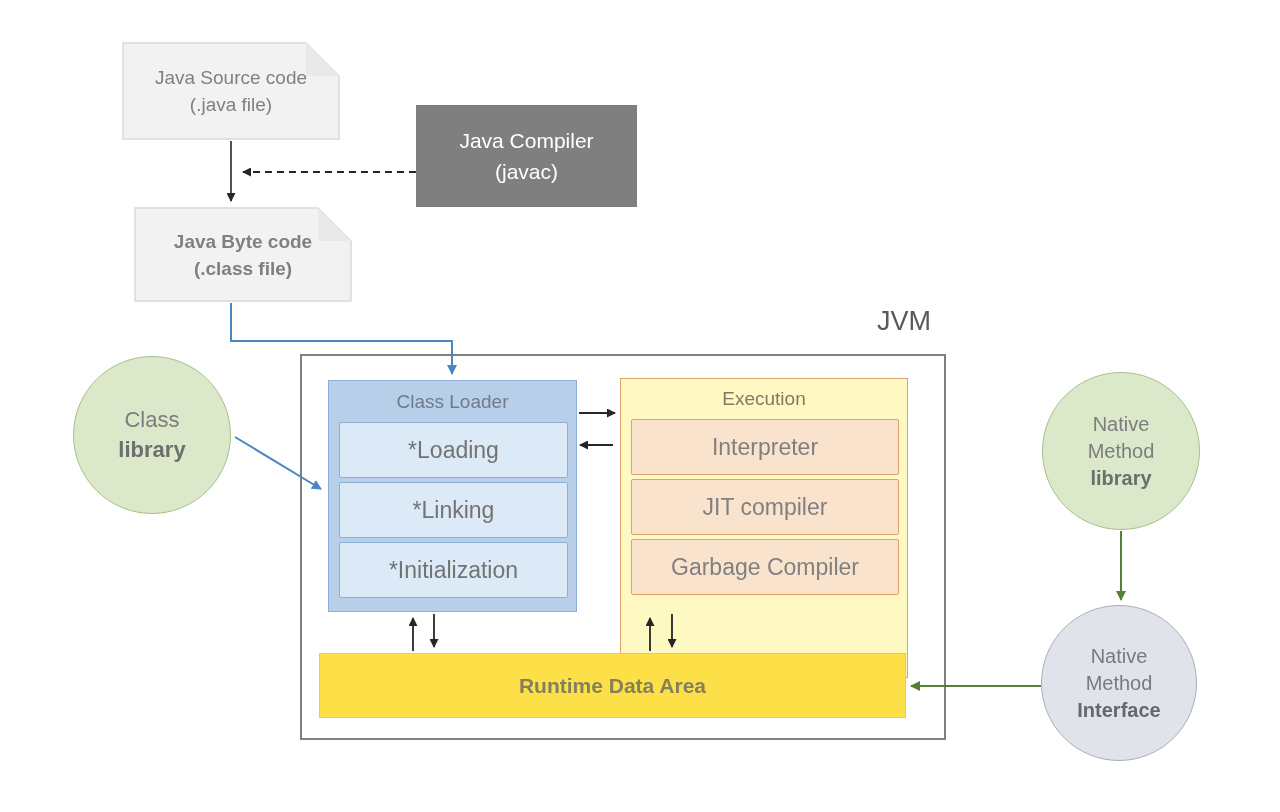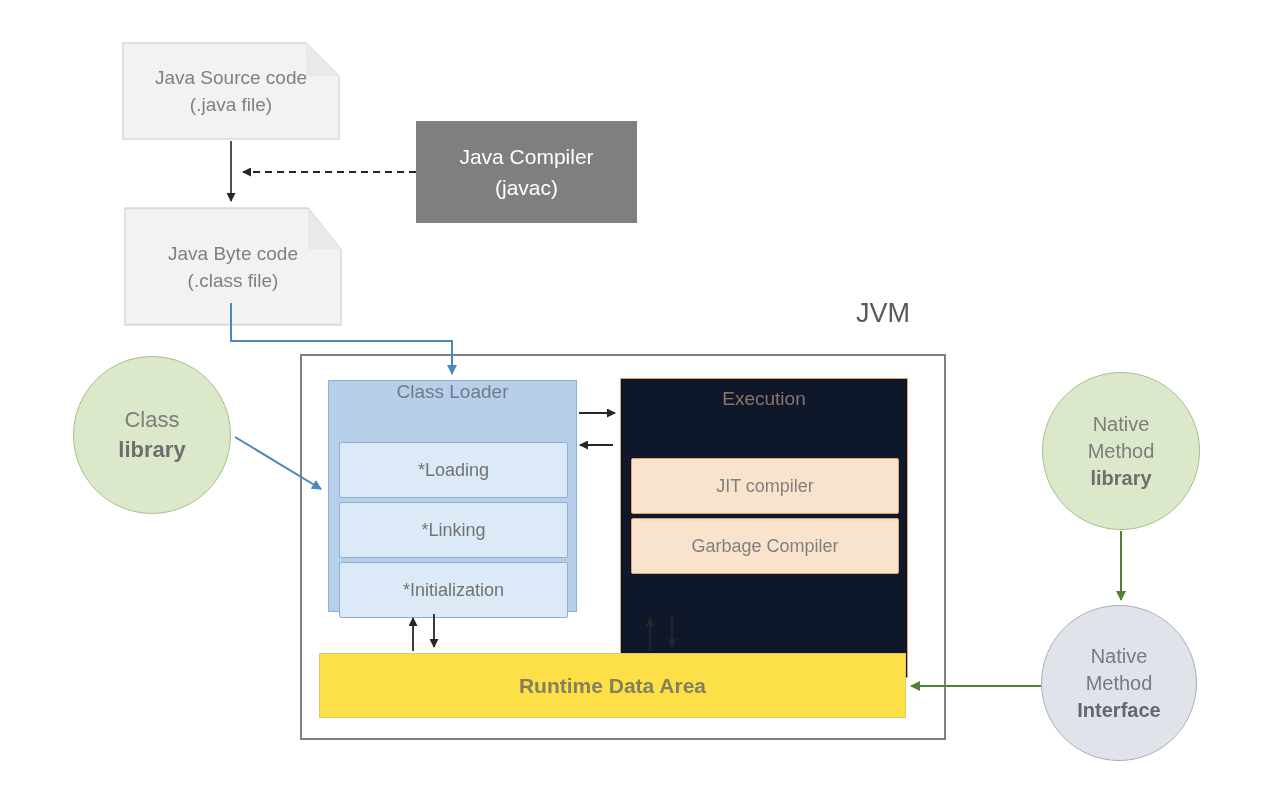--- a/index.html
+++ b/index.html
@@ -10,46 +10,46 @@
   .abs { position: absolute; }
 
   
   .file-shape { z-index: 2; }
   .file-shape svg { position: absolute; left: 0; top: 0; width: 100%; height: 100%; }
   .file-text { position: absolute; inset: 0; display: flex; flex-direction: column;
     align-items: center; justify-content: center; text-align: center;
     color: #808080; font-size: 19px; line-height: 27px; }
 
   
-  .compiler { left: 416px; top: 121px; width: 221px; height: 102px; background: #7f7f7f;
+  .compiler { left: 416px; top: 105px; width: 221px; height: 102px; background: #7f7f7f;
     display: flex; flex-direction: column; align-items: center; justify-content: center;
     color: #ffffff; font-size: 21px; line-height: 31px; z-index: 2; text-align: center; }
 
   
   .jvm-box { left: 300px; top: 354px; width: 646px; height: 386px;
     border: 2px solid #7f7f7f; background: transparent; z-index: 1; }
-  .jvm-label { left: 856px; top: 298px; width: 96px; height: 36px; text-align: left;
+  .jvm-label { left: 856px; top: 306px; width: 96px; height: 36px; text-align: center;
     font-size: 27px; color: #595959; z-index: 2; }
 
   
-  .group-box { z-index: 2; display: flex; flex-direction: column; gap: 39px; }
+  .group-box { z-index: 2; display: flex; flex-direction: column; }
   .group-header { display: flex; align-items: center; justify-content: center;
     font-size: 19px; }
   .group-items { flex: 1; display: flex; flex-direction: column; gap: 4px;
     padding: 0 8px 13px 10px; }
   .group-item { height: 56px; display: flex; align-items: center; justify-content: center;
-    font-size: 18px; border-radius: 2px; }
+    font-size: 23px; border-radius: 2px; }
 
   .loader-box { left: 328px; top: 380px; width: 249px; height: 232px;
     background: #b7cfe9; border: 1px solid #8cb0d6; }
   .loader-box .group-header { height: 41px; color: #6f7b88; }
   .loader-box .group-item { background: #dce9f6; border: 1px solid #8cb0d6; color: #737373; }
 
   .exec-box { left: 620px; top: 378px; width: 288px; height: 300px;
-    background: #0f172a; border: 1px solid #e2a06a; }
+    background: #fef9c3; border: 1px solid #e2a06a; }
   .exec-box .group-header { height: 40px; color: #8c7466; }
   .exec-box .group-item { background: #fae3cd; border: 1px solid #e2a06a; color: #808080; }
 
   
   .runtime { left: 319px; top: 653px; width: 587px; height: 65px; background: #fde047;
     border: 1px solid #e3c96a; display: flex; align-items: center; justify-content: center;
     font-size: 21px; font-weight: 600; color: #84805c; z-index: 2; }
 
   
   .circle { border-radius: 50%; display: flex; flex-direction: column; align-items: center;
@@ -83,21 +83,21 @@
       <span>Java Source code</span>
       <span>(.java file)</span>
     </div>
   </div>
 
   <div class="abs compiler">
     <span>Java Compiler</span>
     <span>(javac)</span>
   </div>
 
-  <div class="abs file-shape" style="left:124px; top:207px; width:218px; height:119px;">
+  <div class="abs file-shape" style="left:134px; top:207px; width:218px; height:95px;font-weight:bold;">
     <svg viewBox="0 0 218 95" preserveAspectRatio="none">
       <polygon points="1,1 184,1 217,34 217,94 1,94" stroke="#d9d9d9" stroke-width="1.5" fill="#f2f2f2"></polygon>
       <path d="M184,1 L217,34 L184,34 Z" fill="#e9e9e9"></path>
     </svg>
     <div class="file-text">
       <span>Java Byte code</span>
       <span>(.class file)</span>
     </div>
   </div>
 
@@ -109,20 +109,21 @@
     <div class="group-items">
       <div class="group-item">*Loading</div>
       <div class="group-item">*Linking</div>
       <div class="group-item">*Initialization</div>
     </div>
   </div>
 
   <div class="abs group-box exec-box">
     <div class="group-header">Execution</div>
     <div class="group-items">
+      <div class="group-item">Interpreter</div>
       <div class="group-item">JIT compiler</div>
       <div class="group-item">Garbage Compiler</div>
     </div>
   </div>
 
   <div class="abs runtime">Runtime Data Area</div>
 
   <div class="abs circle circle-green class-lib">
     <span>Class</span>
     <span class="bold-line">library</span>

